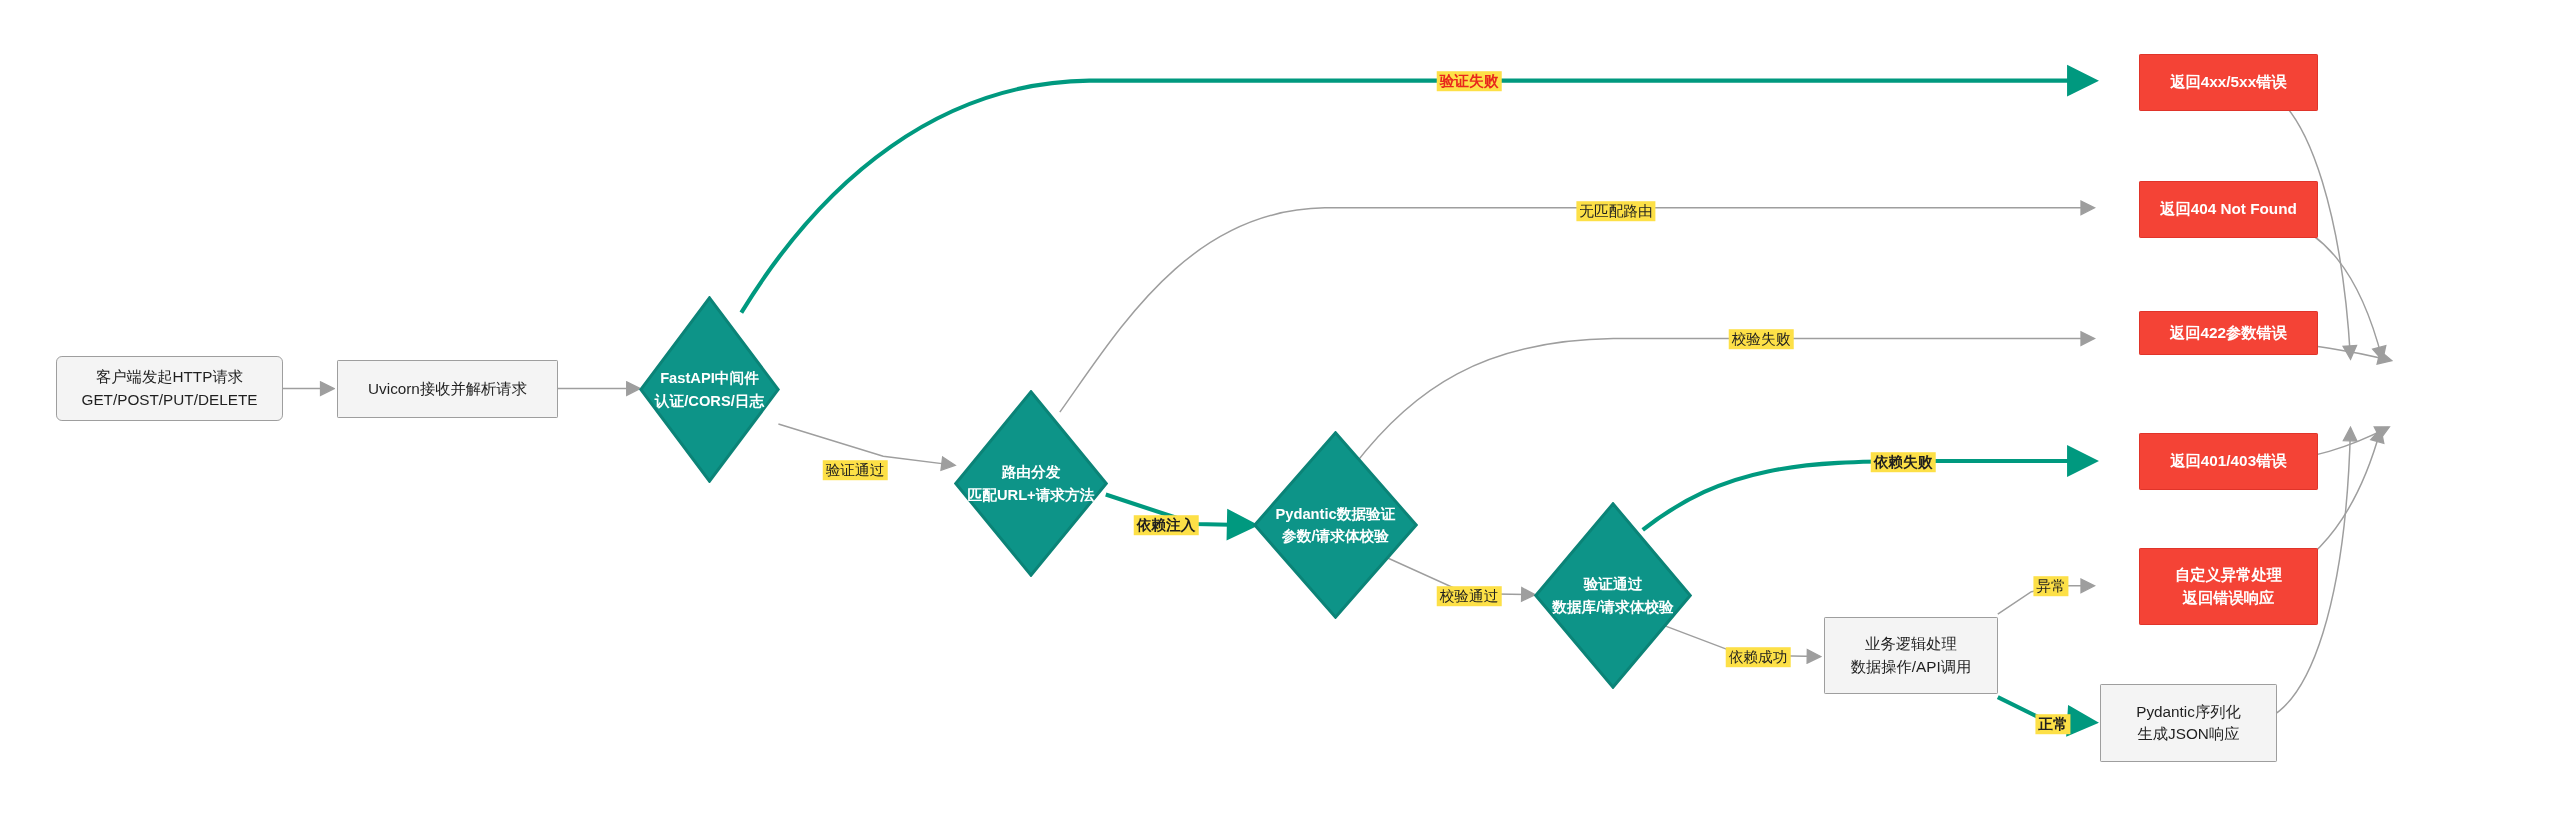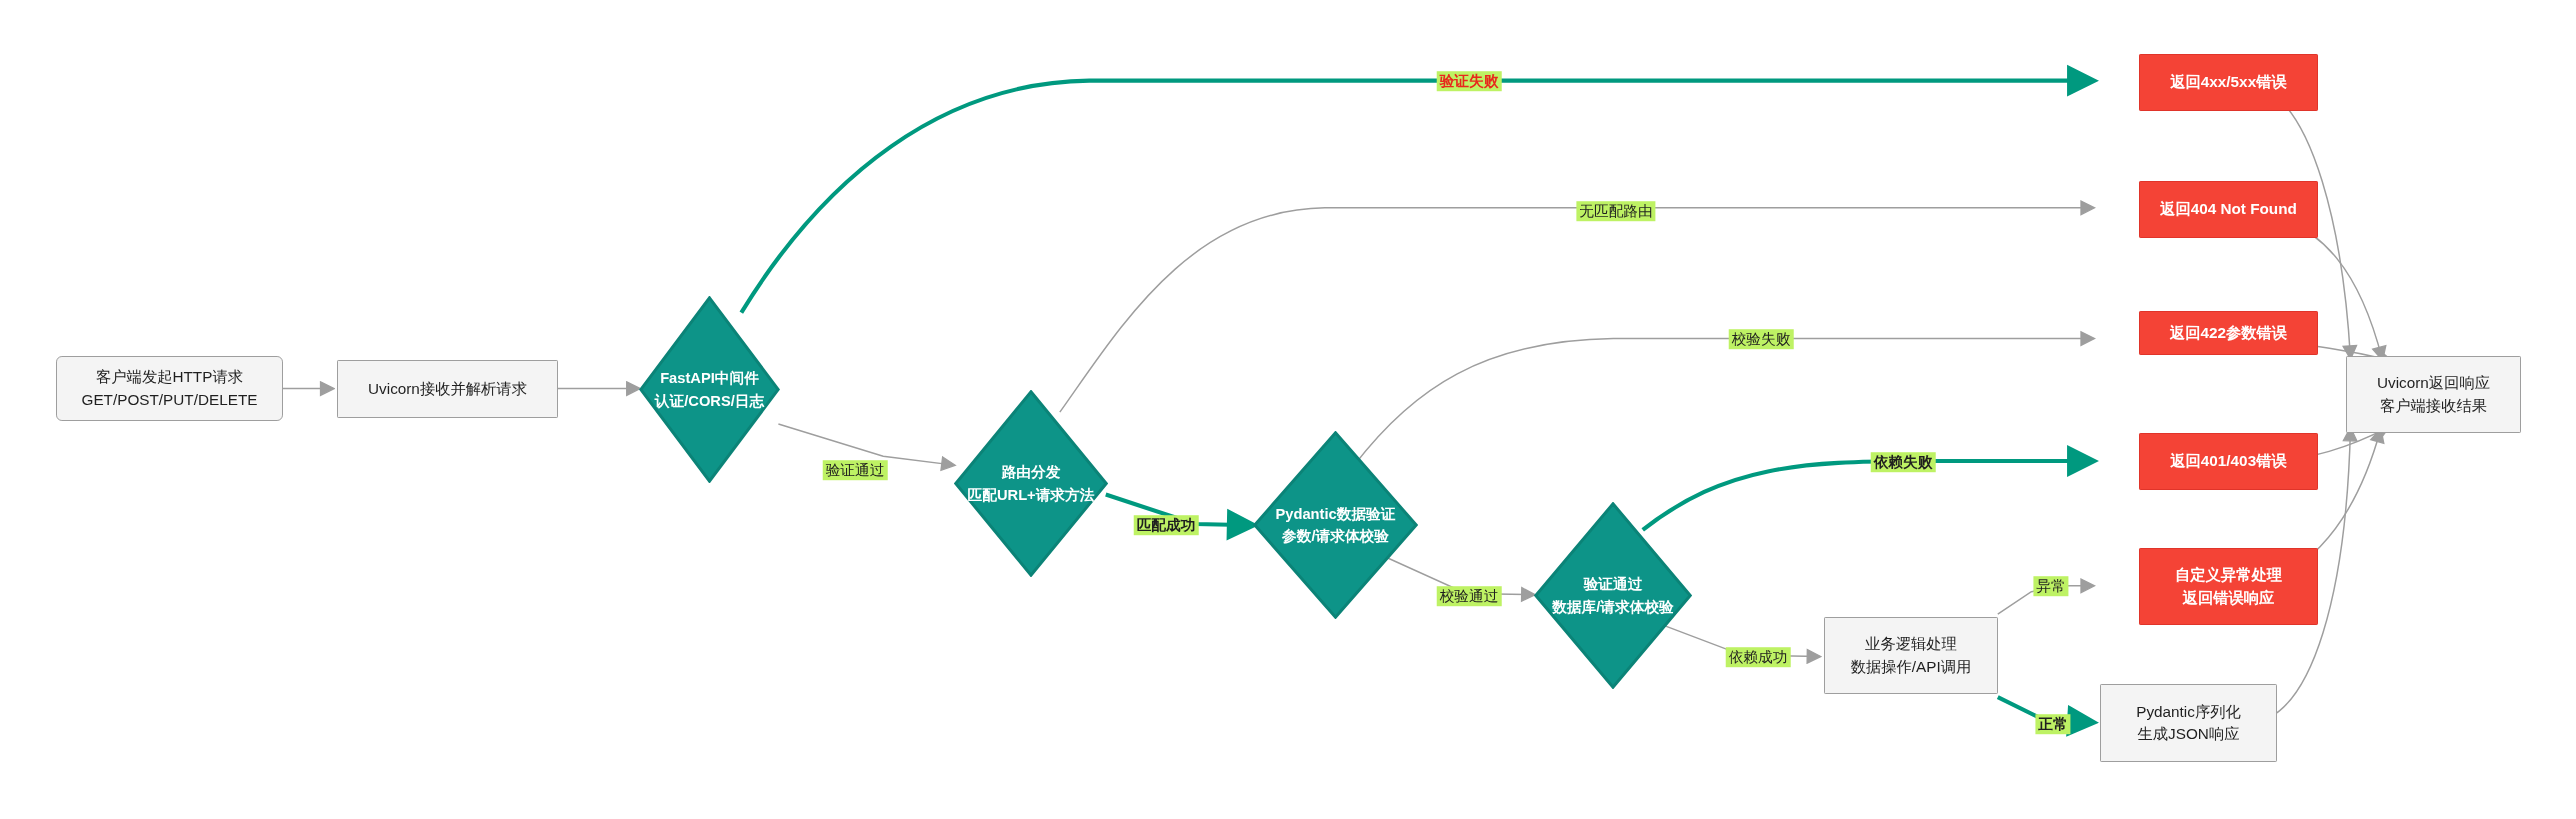--- a/index.html
+++ b/index.html
@@ -68,21 +68,21 @@
     align-items: center;
     justify-content: center;
     color: #ffffff;
     font-size: 14.7px;
     font-weight: bold;
     line-height: 1.5;
     pointer-events: none;
   }
   .edge-label {
     position: absolute;
-    background: #bef264;
+    background: #fde047;
     color: #1f1f1f;
     font-size: 14.7px;
     padding: 0.6px 2.9px;
     white-space: nowrap;
     transform: translate(-50%, -50%);
     line-height: 1.25;
   }
   .edge-label.danger { color: #e8271c; font-weight: bold; }
   .edge-label.bold { font-weight: bold; }
   .line-1, .line-2 { display: block; }
@@ -243,32 +243,28 @@
   <div class="node node-error" style="left:2100px; top:548px; width:179px; height:77px;">
     <span class="line-1">自定义异常处理</span>
     <span class="line-2">返回错误响应</span>
   </div>
 
   <div class="node node-rect" style="left:2100px; top:684px; width:177px; height:78px;">
     <span class="line-1">Pydantic序列化</span>
     <span class="line-2">生成JSON响应</span>
   </div>
 
-  <div class="node node-rect" style="left:2346px; top:356px; width:175px; height:77px;">
-    <span class="line-1">Uvicorn返回响应</span>
-    <span class="line-2">客户端接收结果</span>
-  </div>
 
   <div class="edge-label danger" style="left:1469px; top:81px;">验证失败</div>
 
   <div class="edge-label" style="left:855px; top:470px;">验证通过</div>
 
   <div class="edge-label" style="left:1616px; top:211px;">无匹配路由</div>
 
-  <div class="edge-label bold" style="left:1166px; top:525px;">匹配成功</div>
+  <div class="edge-label bold" style="left:1166px; top:525px;">依赖注入</div>
 
   <div class="edge-label" style="left:1761px; top:339px;">校验失败</div>
 
   <div class="edge-label" style="left:1469px; top:596px;">校验通过</div>
 
   <div class="edge-label bold" style="left:1903px; top:462px;">依赖失败</div>
 
   <div class="edge-label" style="left:1758px; top:657px;">依赖成功</div>
 
   <div class="edge-label" style="left:2051px; top:586px;">异常</div>

